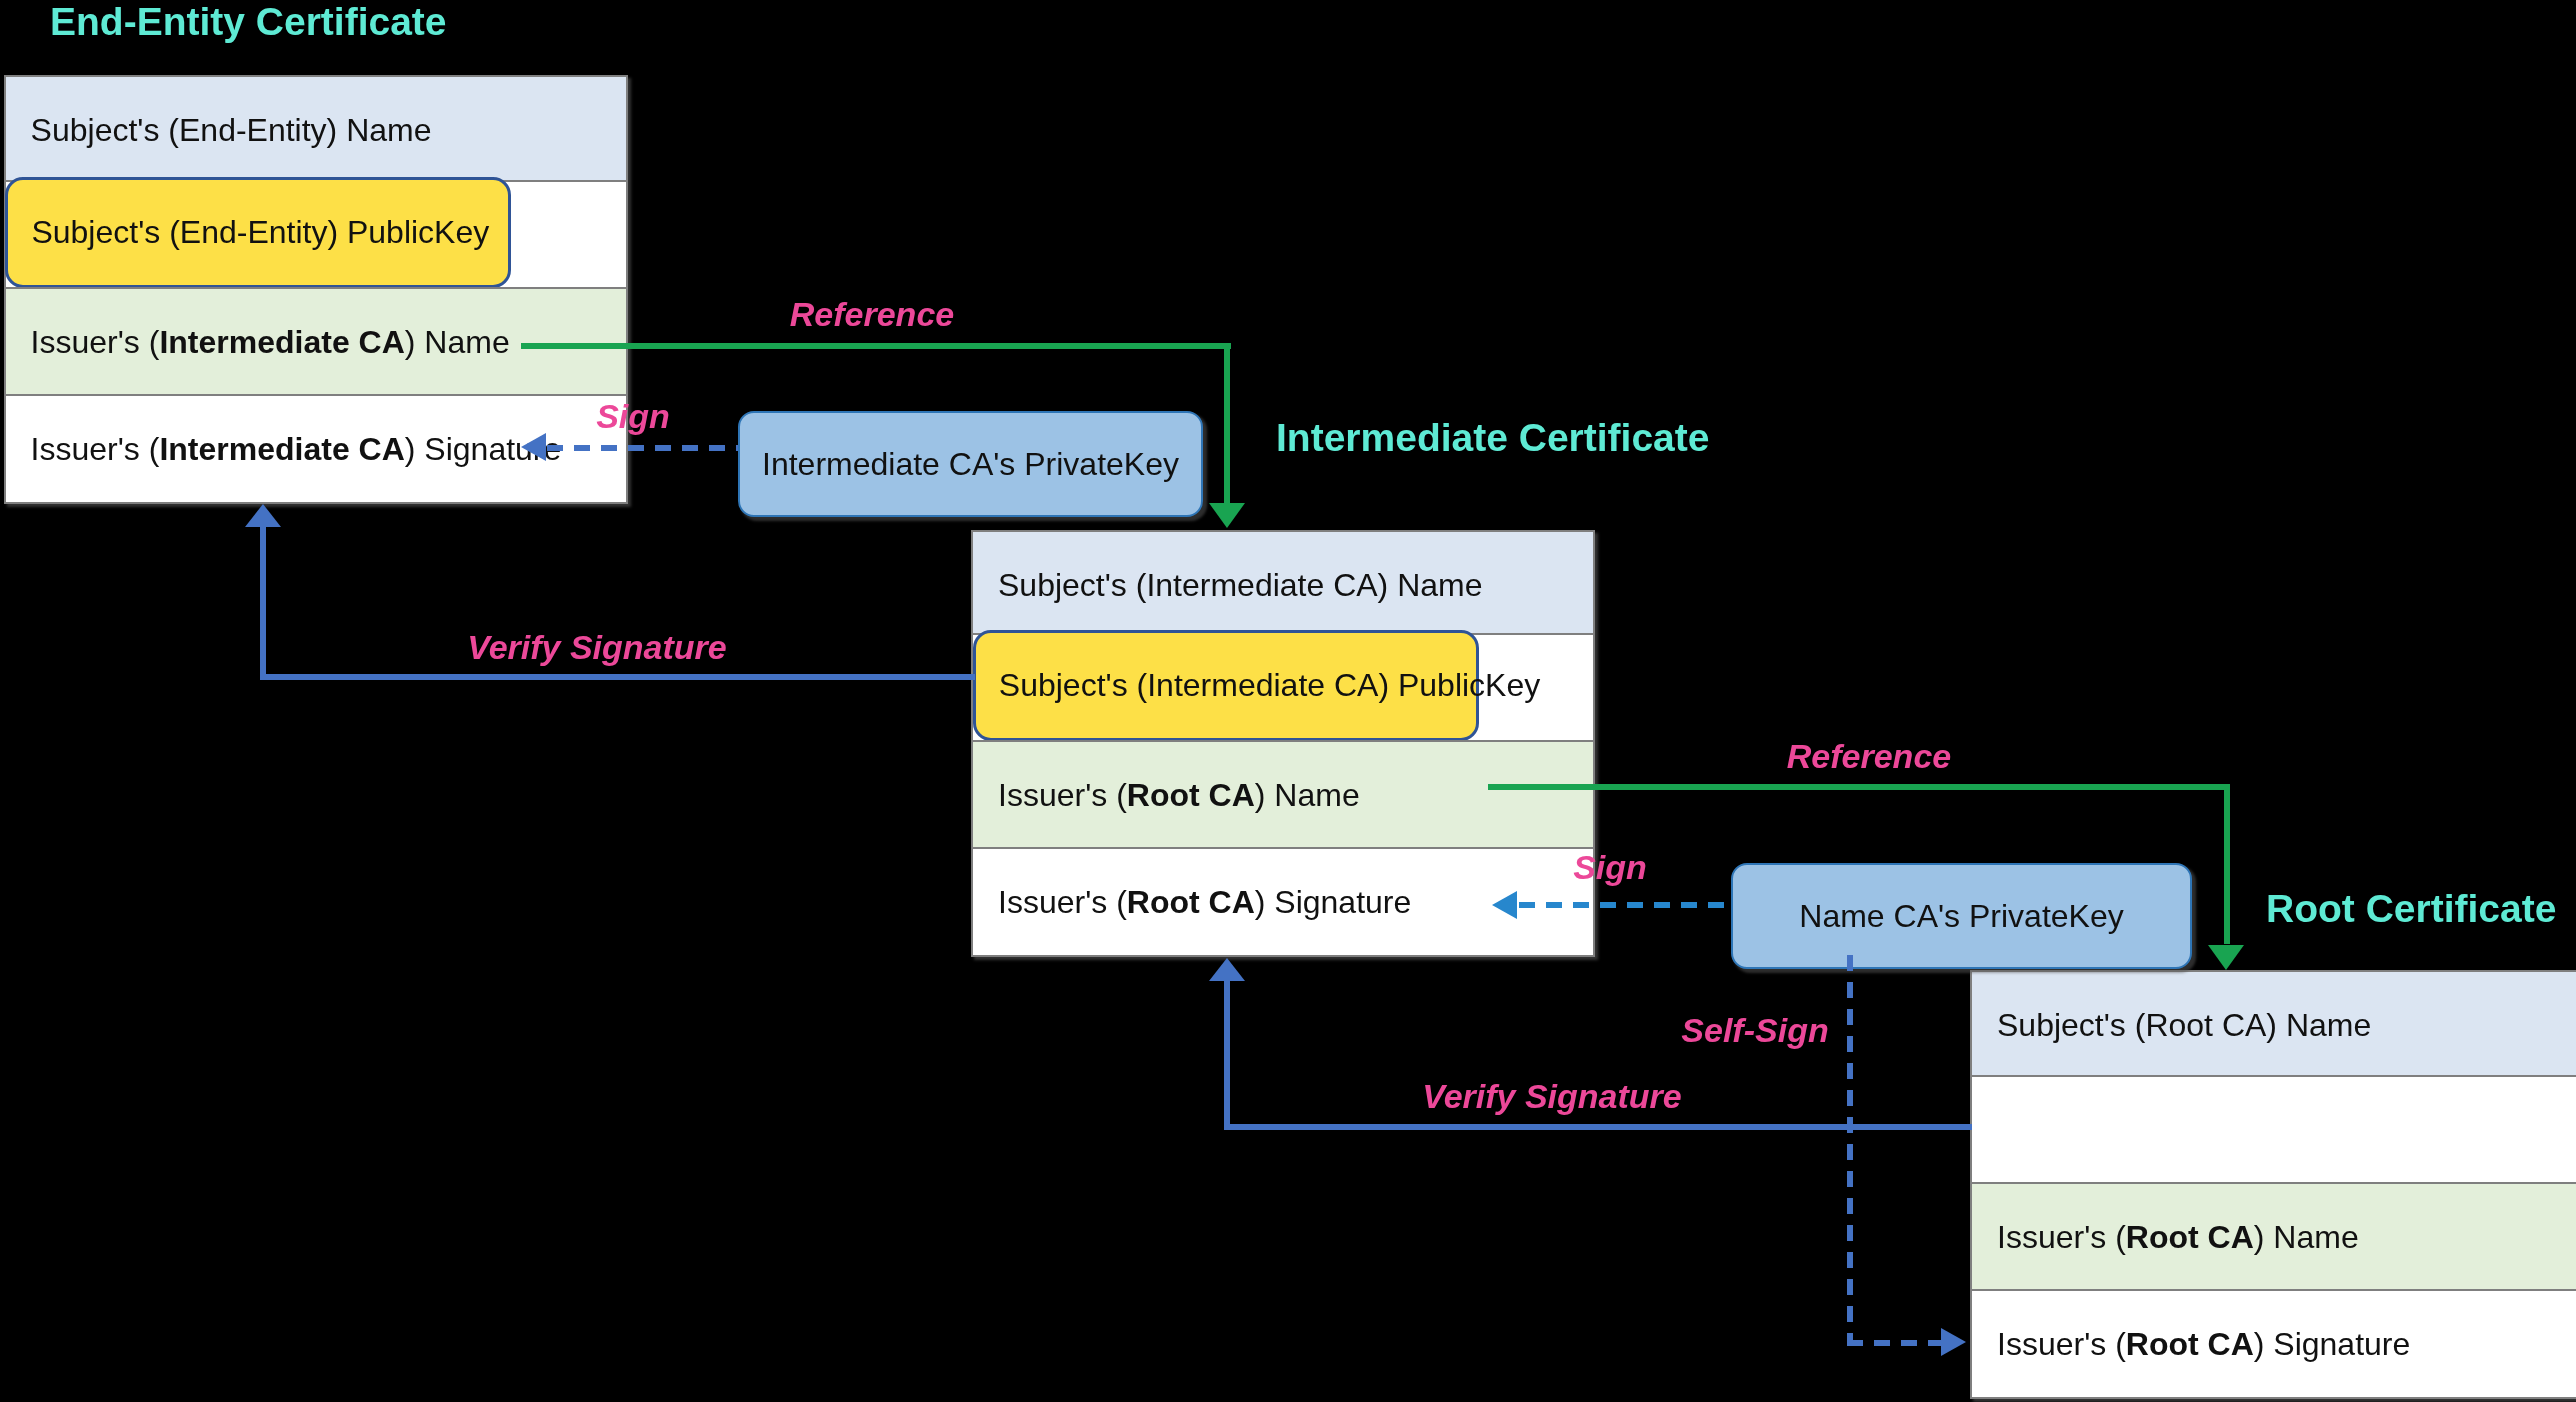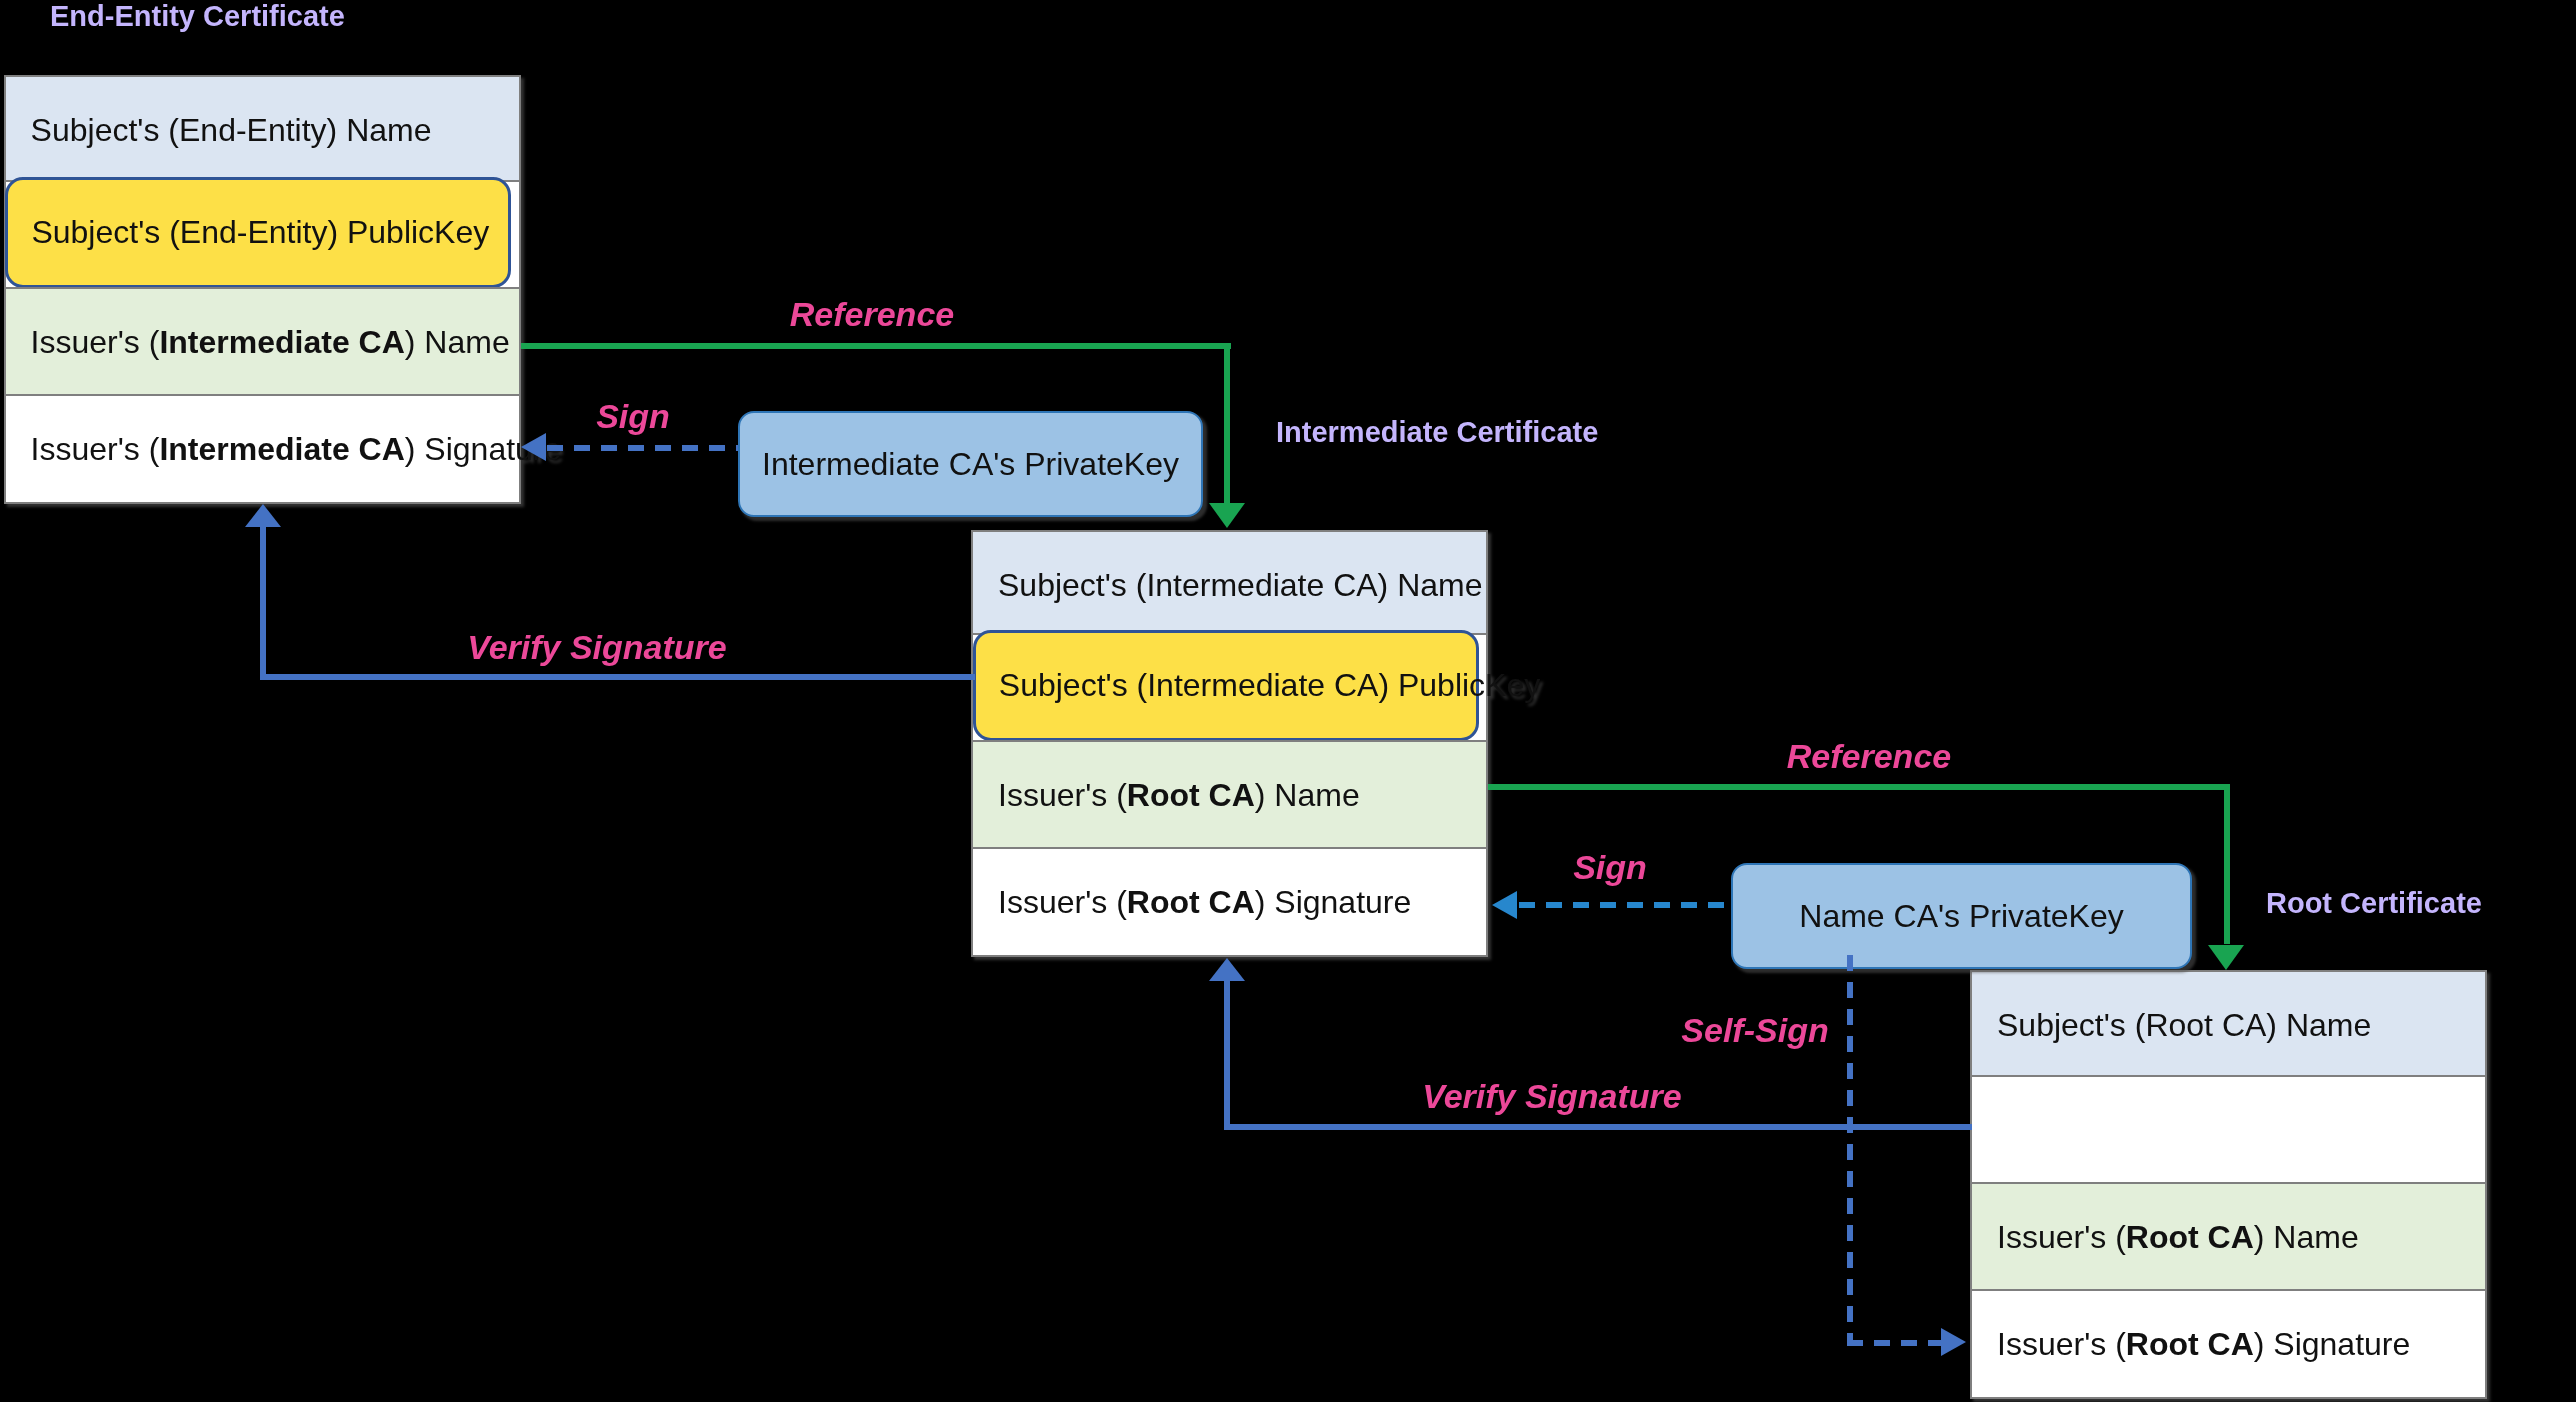--- a/index.html
+++ b/index.html
@@ -3,37 +3,37 @@
 <meta charset="utf-8">
 <style>
   html,body{margin:0;padding:0;background:#000;}
   #stage{
     position:relative;width:2576px;height:1402px;background:#000000;
     font-family:"Liberation Sans", sans-serif;overflow:hidden;
   }
   
   .cert{position:absolute;width:517px;height:432px;}
   .cert-row{
-    position:absolute;left:0;width:517px;height:110px;box-sizing:border-box;
+    position:absolute;left:0;width:624px;height:110px;box-sizing:border-box;
     border:2.7px solid #7f7f7f;display:flex;align-items:center;
     padding-left:25px;font-size:32px;color:#111;white-space:nowrap;
   }
   .cert{filter:drop-shadow(3.6px 3.6px 1.8px rgba(110,110,110,0.45));}
   .row-blue{background:#dbe5f2;}
   .row-green{background:#e3efda;}
   .row-white{background:#ffffff;}
   .pk-overlay{
     position:absolute;left:1.8px;top:102px;width:506px;height:111px;box-sizing:border-box;
     border:3.6px solid #2f5496;border-radius:18px;background:#fde047;
     display:flex;align-items:center;padding-left:23px;font-size:32px;color:#111;white-space:nowrap;
   }
   .bold{font-weight:bold;}
   
   .cert-title{
-    position:absolute;font-size:29px;font-weight:bold;color:#c4b5fd;white-space:nowrap;
+    position:absolute;font-size:39px;font-weight:bold;color:#5eead4;white-space:nowrap;
   }
   
   .key-box{
     position:absolute;height:106px;box-sizing:border-box;
     background:#9cc2e5;border:2.7px solid #2e75b6;border-radius:16px;
     display:flex;align-items:center;justify-content:center;
     font-size:32px;color:#111;white-space:nowrap;
     box-shadow:3.6px 3.6px 2.7px rgba(90,90,90,0.5);
   }
   

